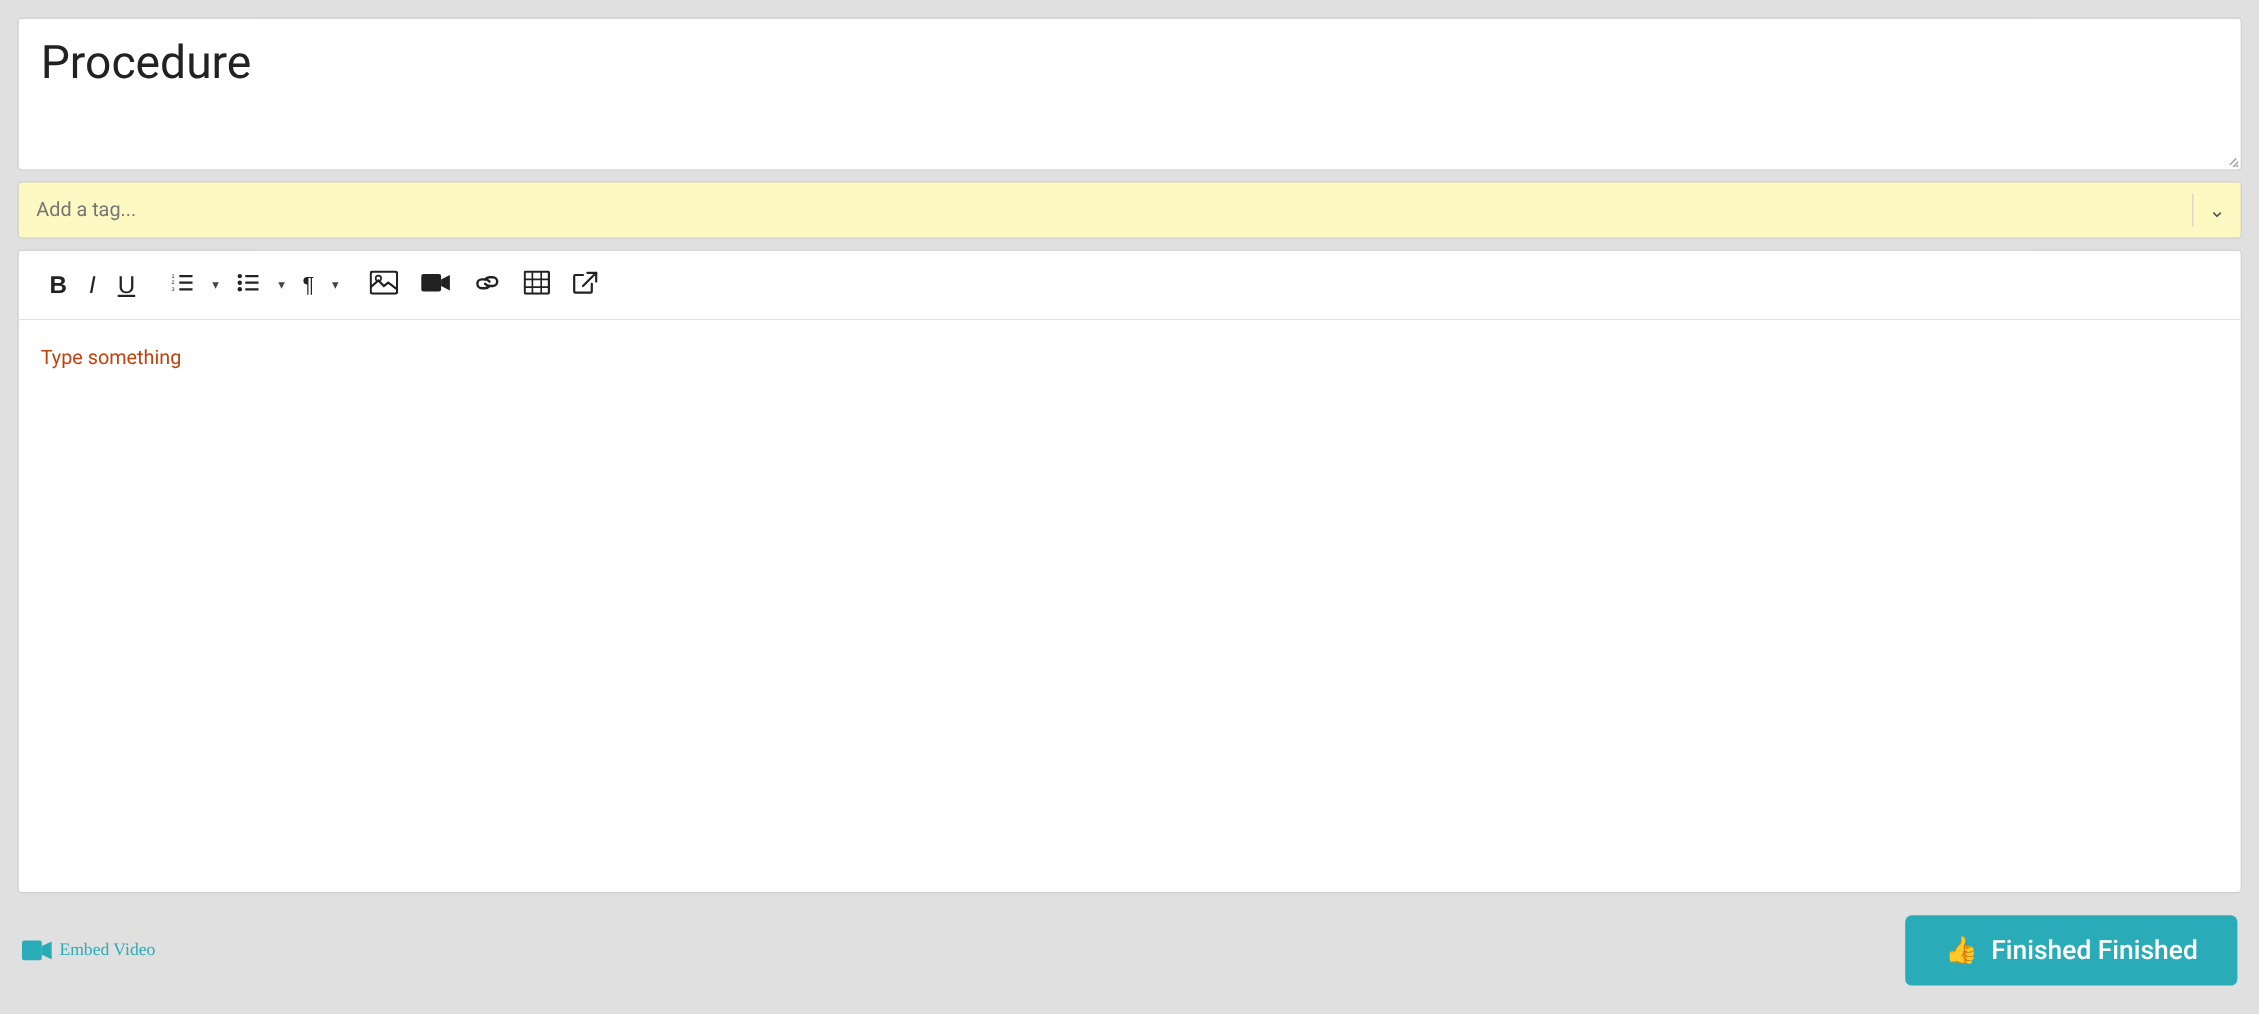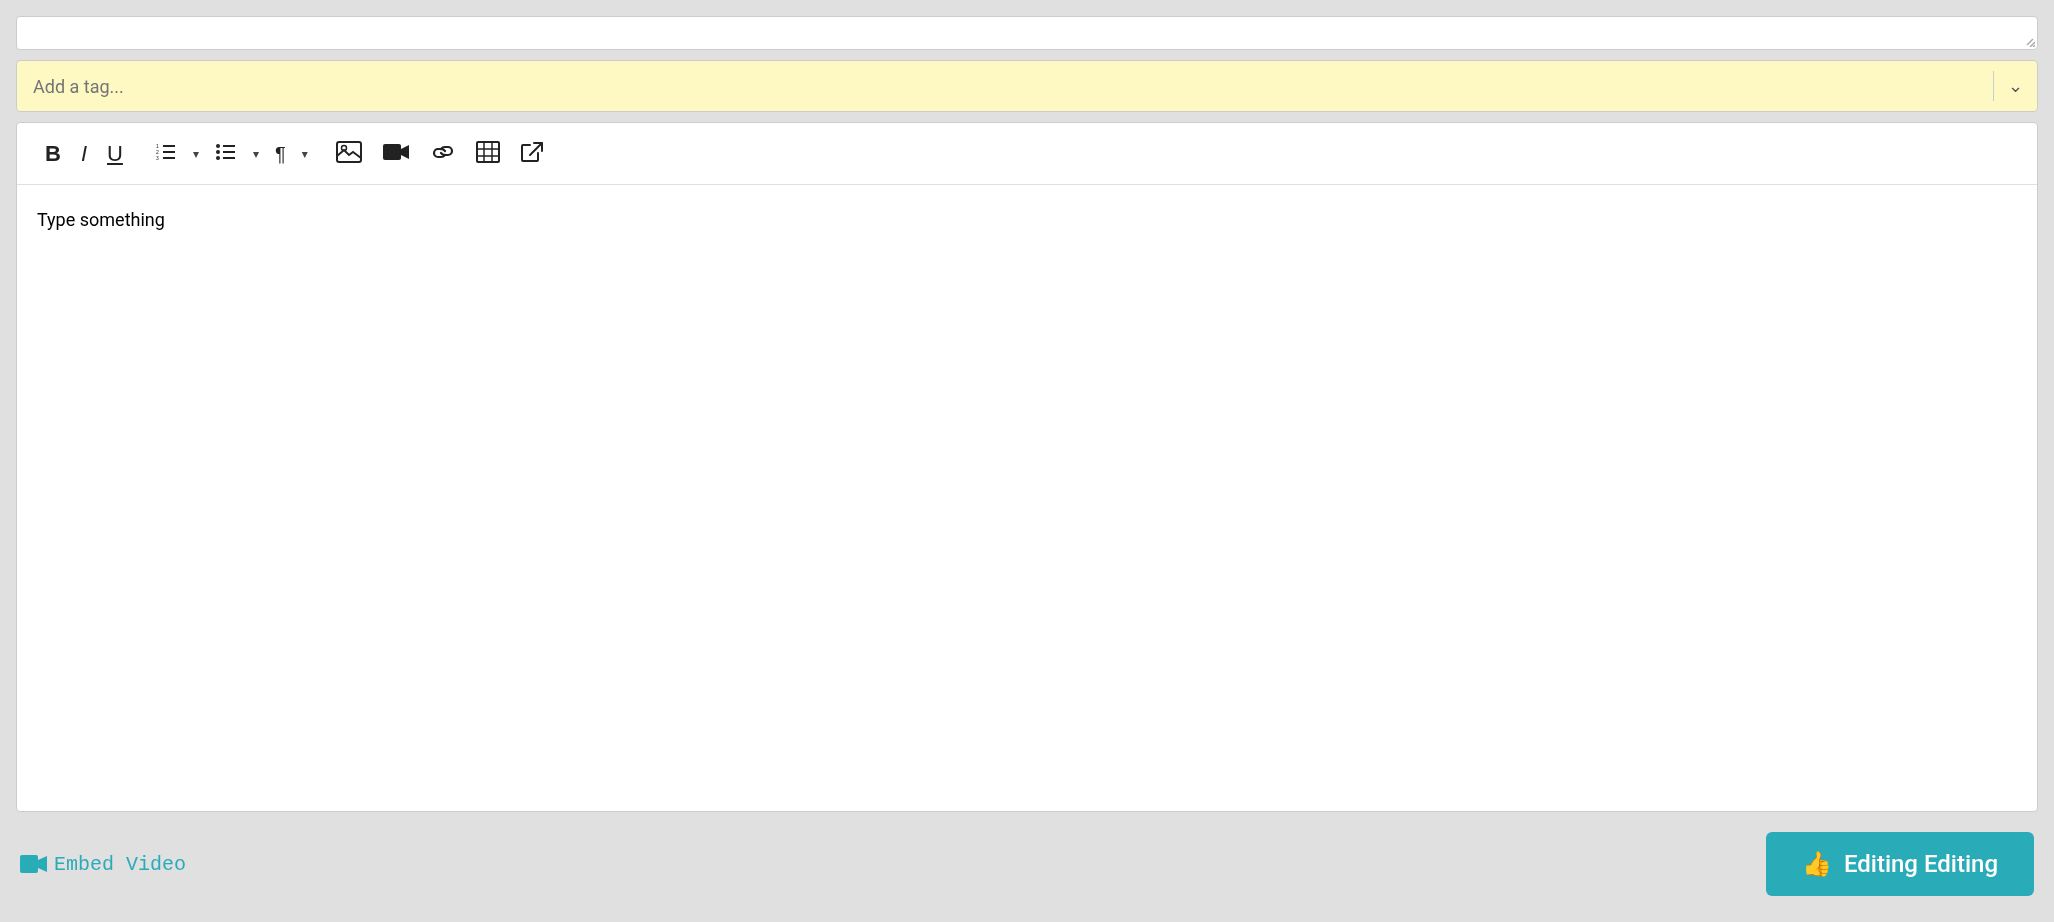--- a/index.html
+++ b/index.html
@@ -147,44 +147,44 @@
       margin-left: 2px;
       color: #444;
     }
 
     .editor-content {
       flex: 1;
       padding: 24px 20px;
     }
 
     .editor-placeholder {
-      color: #000000;
+      color: #c2410c;
       font-size: 18px;
       pointer-events: none;
     }
 
     
     .bottom-bar {
       display: flex;
       align-items: center;
       justify-content: space-between;
       padding: 10px 4px;
       width: 100%;
     }
 
     .embed-video-btn {
       background: none;
       border: none;
       cursor: pointer;
       color: #2aacb8;
-      font-size: 20px;
+      font-size: 16px;
       display: flex;
       align-items: flex-start;
       gap: 8px;
-      font-family: Liberation Mono, monospace;
+      font-family: Liberation Serif, serif;
     }
 
     .finished-btn {
       background: #2aacb8;
       color: #ffffff;
       border: none;
       border-radius: 6px;
       padding: 18px 36px;
       font-size: 24px;
       font-weight: 500;
@@ -213,20 +213,21 @@
 
     .resize-corner svg {
       width: 10px;
       height: 10px;
     }
   </style>
 </head>
 <body>
 
 <div class="title-area">
+  <textarea class="title-input" placeholder="Procedure" style="">Procedure</textarea>
   <div class="resize-corner">
     <svg viewBox="0 0 10 10" fill="#aaa">
       <path d="M8 2L2 8M10 5L5 10M10 8L8 10"></path>
       <line x1="8" y1="2" x2="2" y2="8" stroke="#aaa" stroke-width="1.5"></line>
       <line x1="10" y1="5" x2="5" y2="10" stroke="#aaa" stroke-width="1.5"></line>
       <line x1="10" y1="8" x2="8" y2="10" stroke="#aaa" stroke-width="1.5"></line>
     </svg>
   </div>
 </div>
 
@@ -366,15 +367,15 @@
       <svg width="28" height="22" viewBox="0 0 28 22" style="flex-shrink:0;">
         <rect x="0" y="2" width="18" height="18" rx="2" fill="#2aacb8"></rect>
         <path d="M18 7L27 3V19L18 15V7Z" fill="#2aacb8"></path>
       </svg>
       <span>Embed Video</span>
     </span>
   </button>
 
   <button class="finished-btn">
     <span class="thumbs-up-icon">👍</span>
-    <span>Editing Editing</span>
+    <span>Finished Finished</span>
   </button>
 </div>
 
 </body></html>

